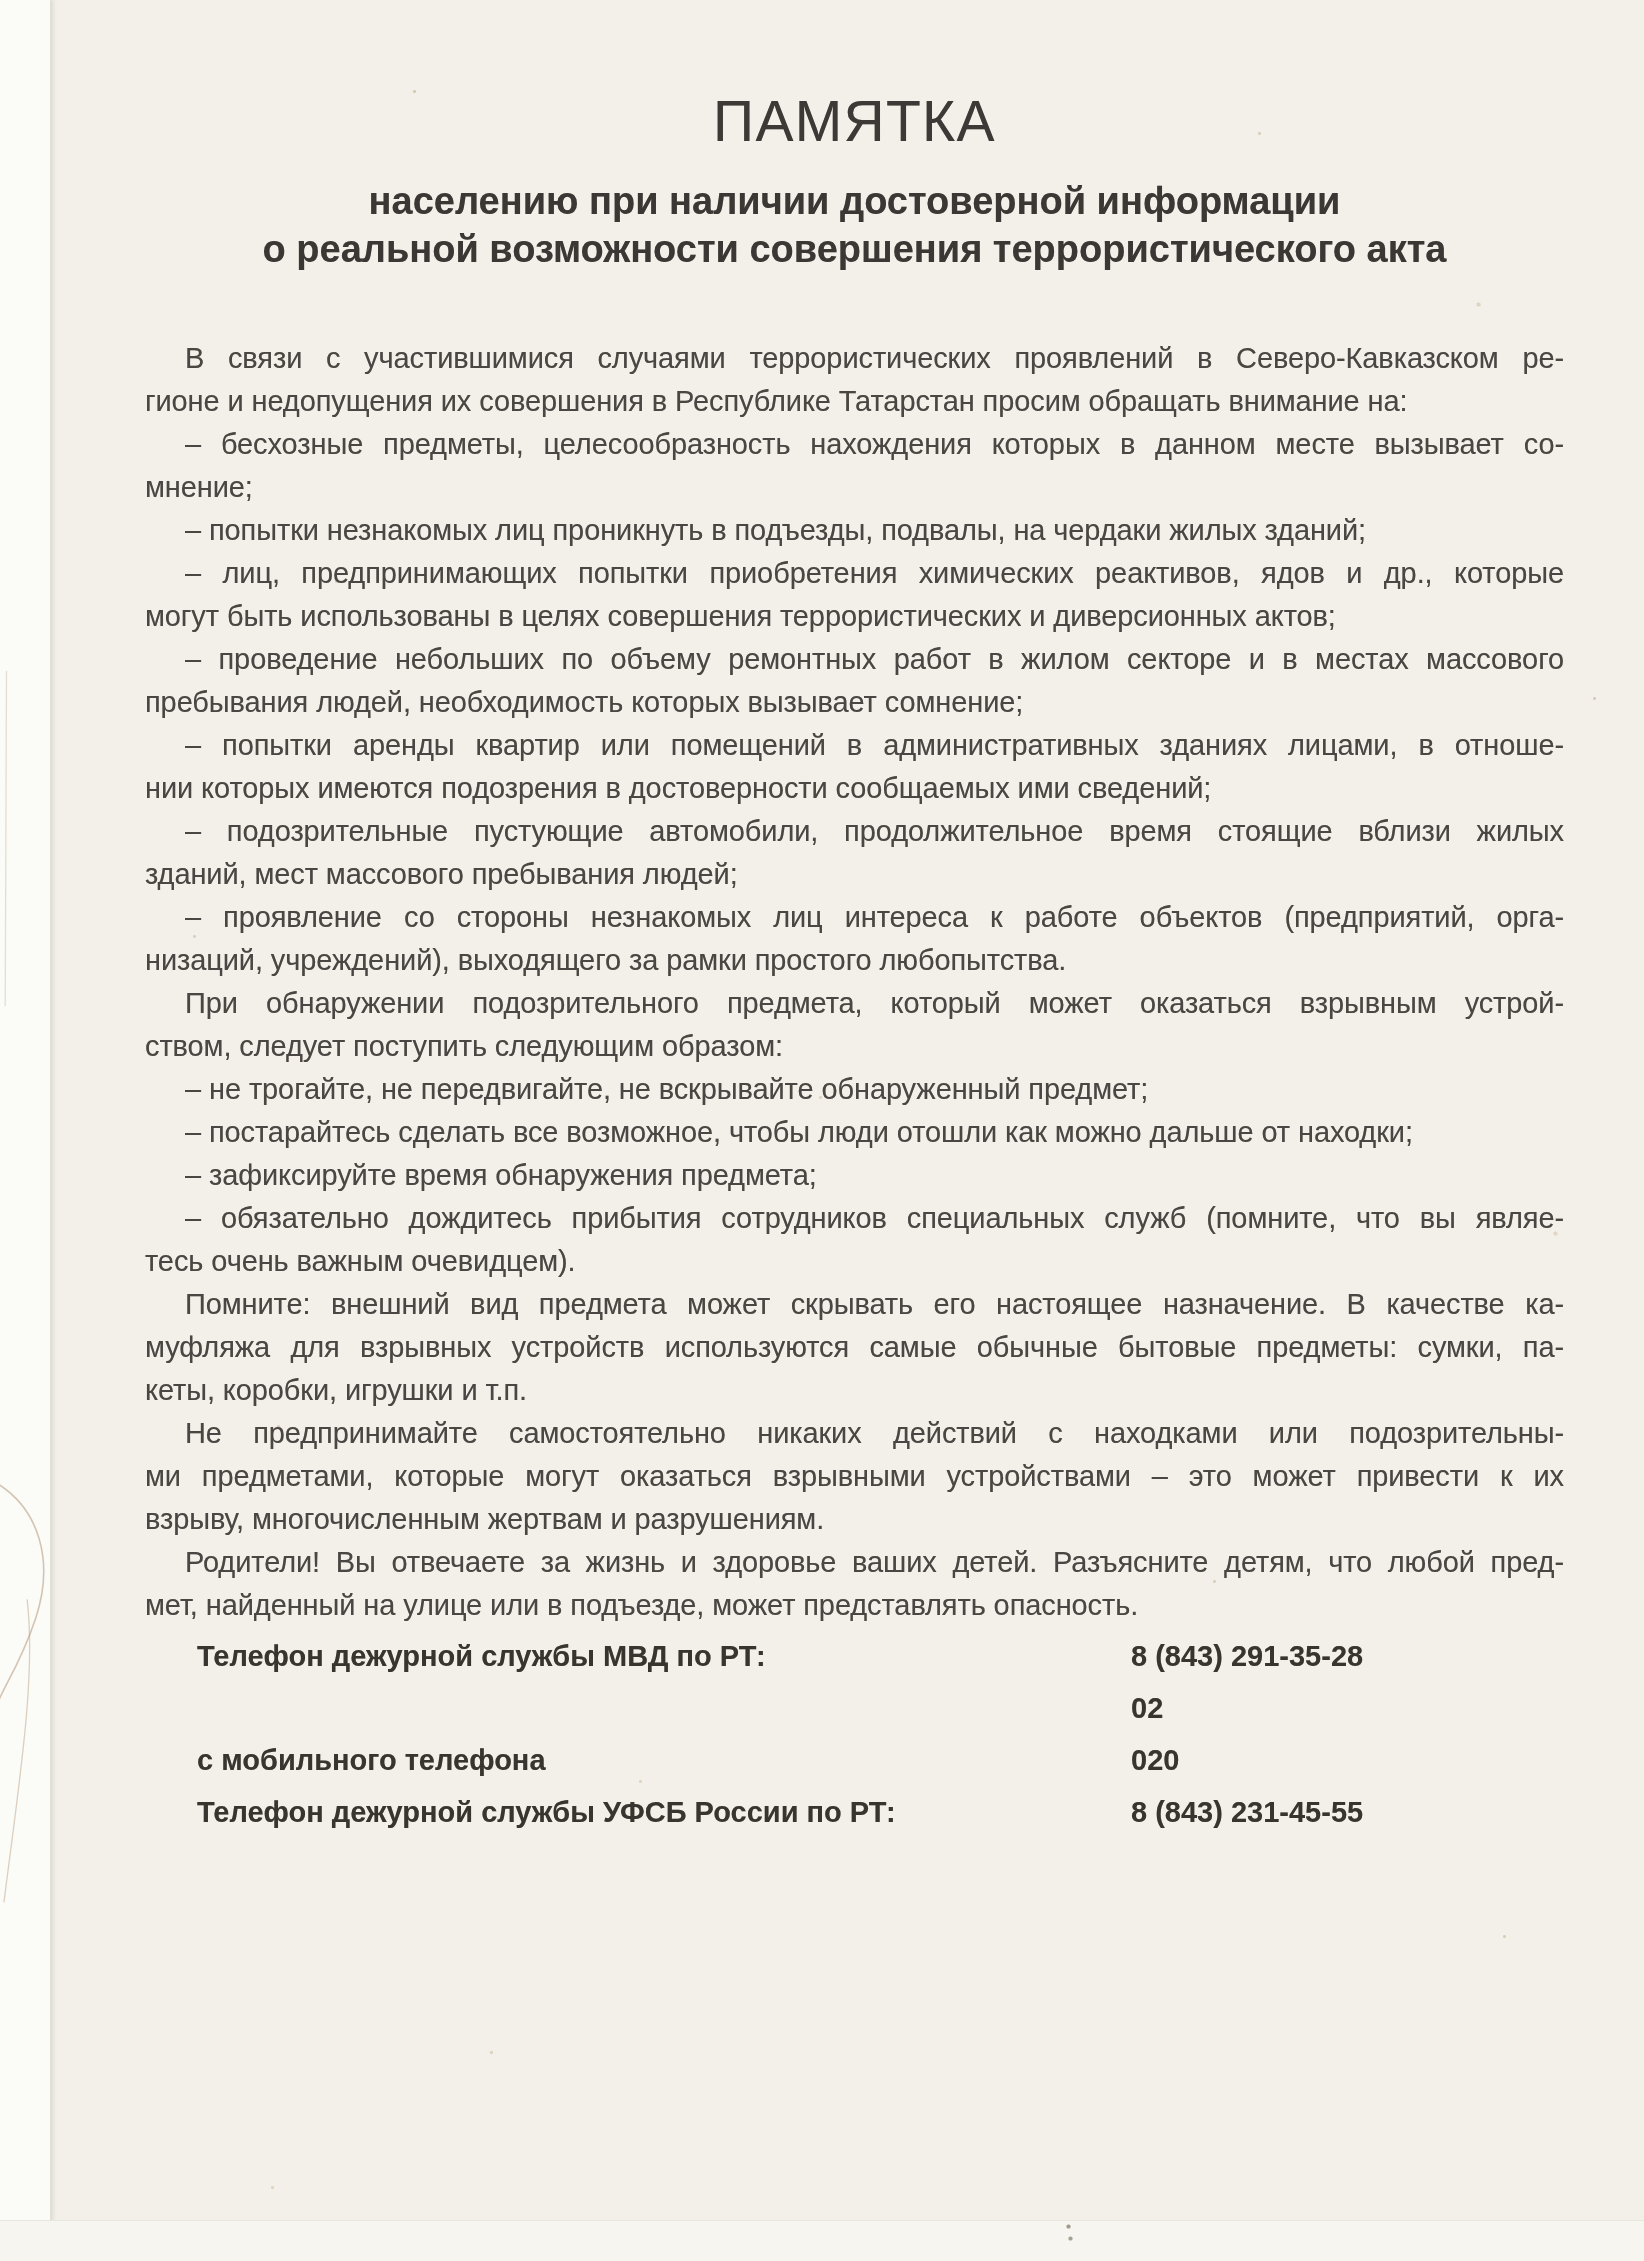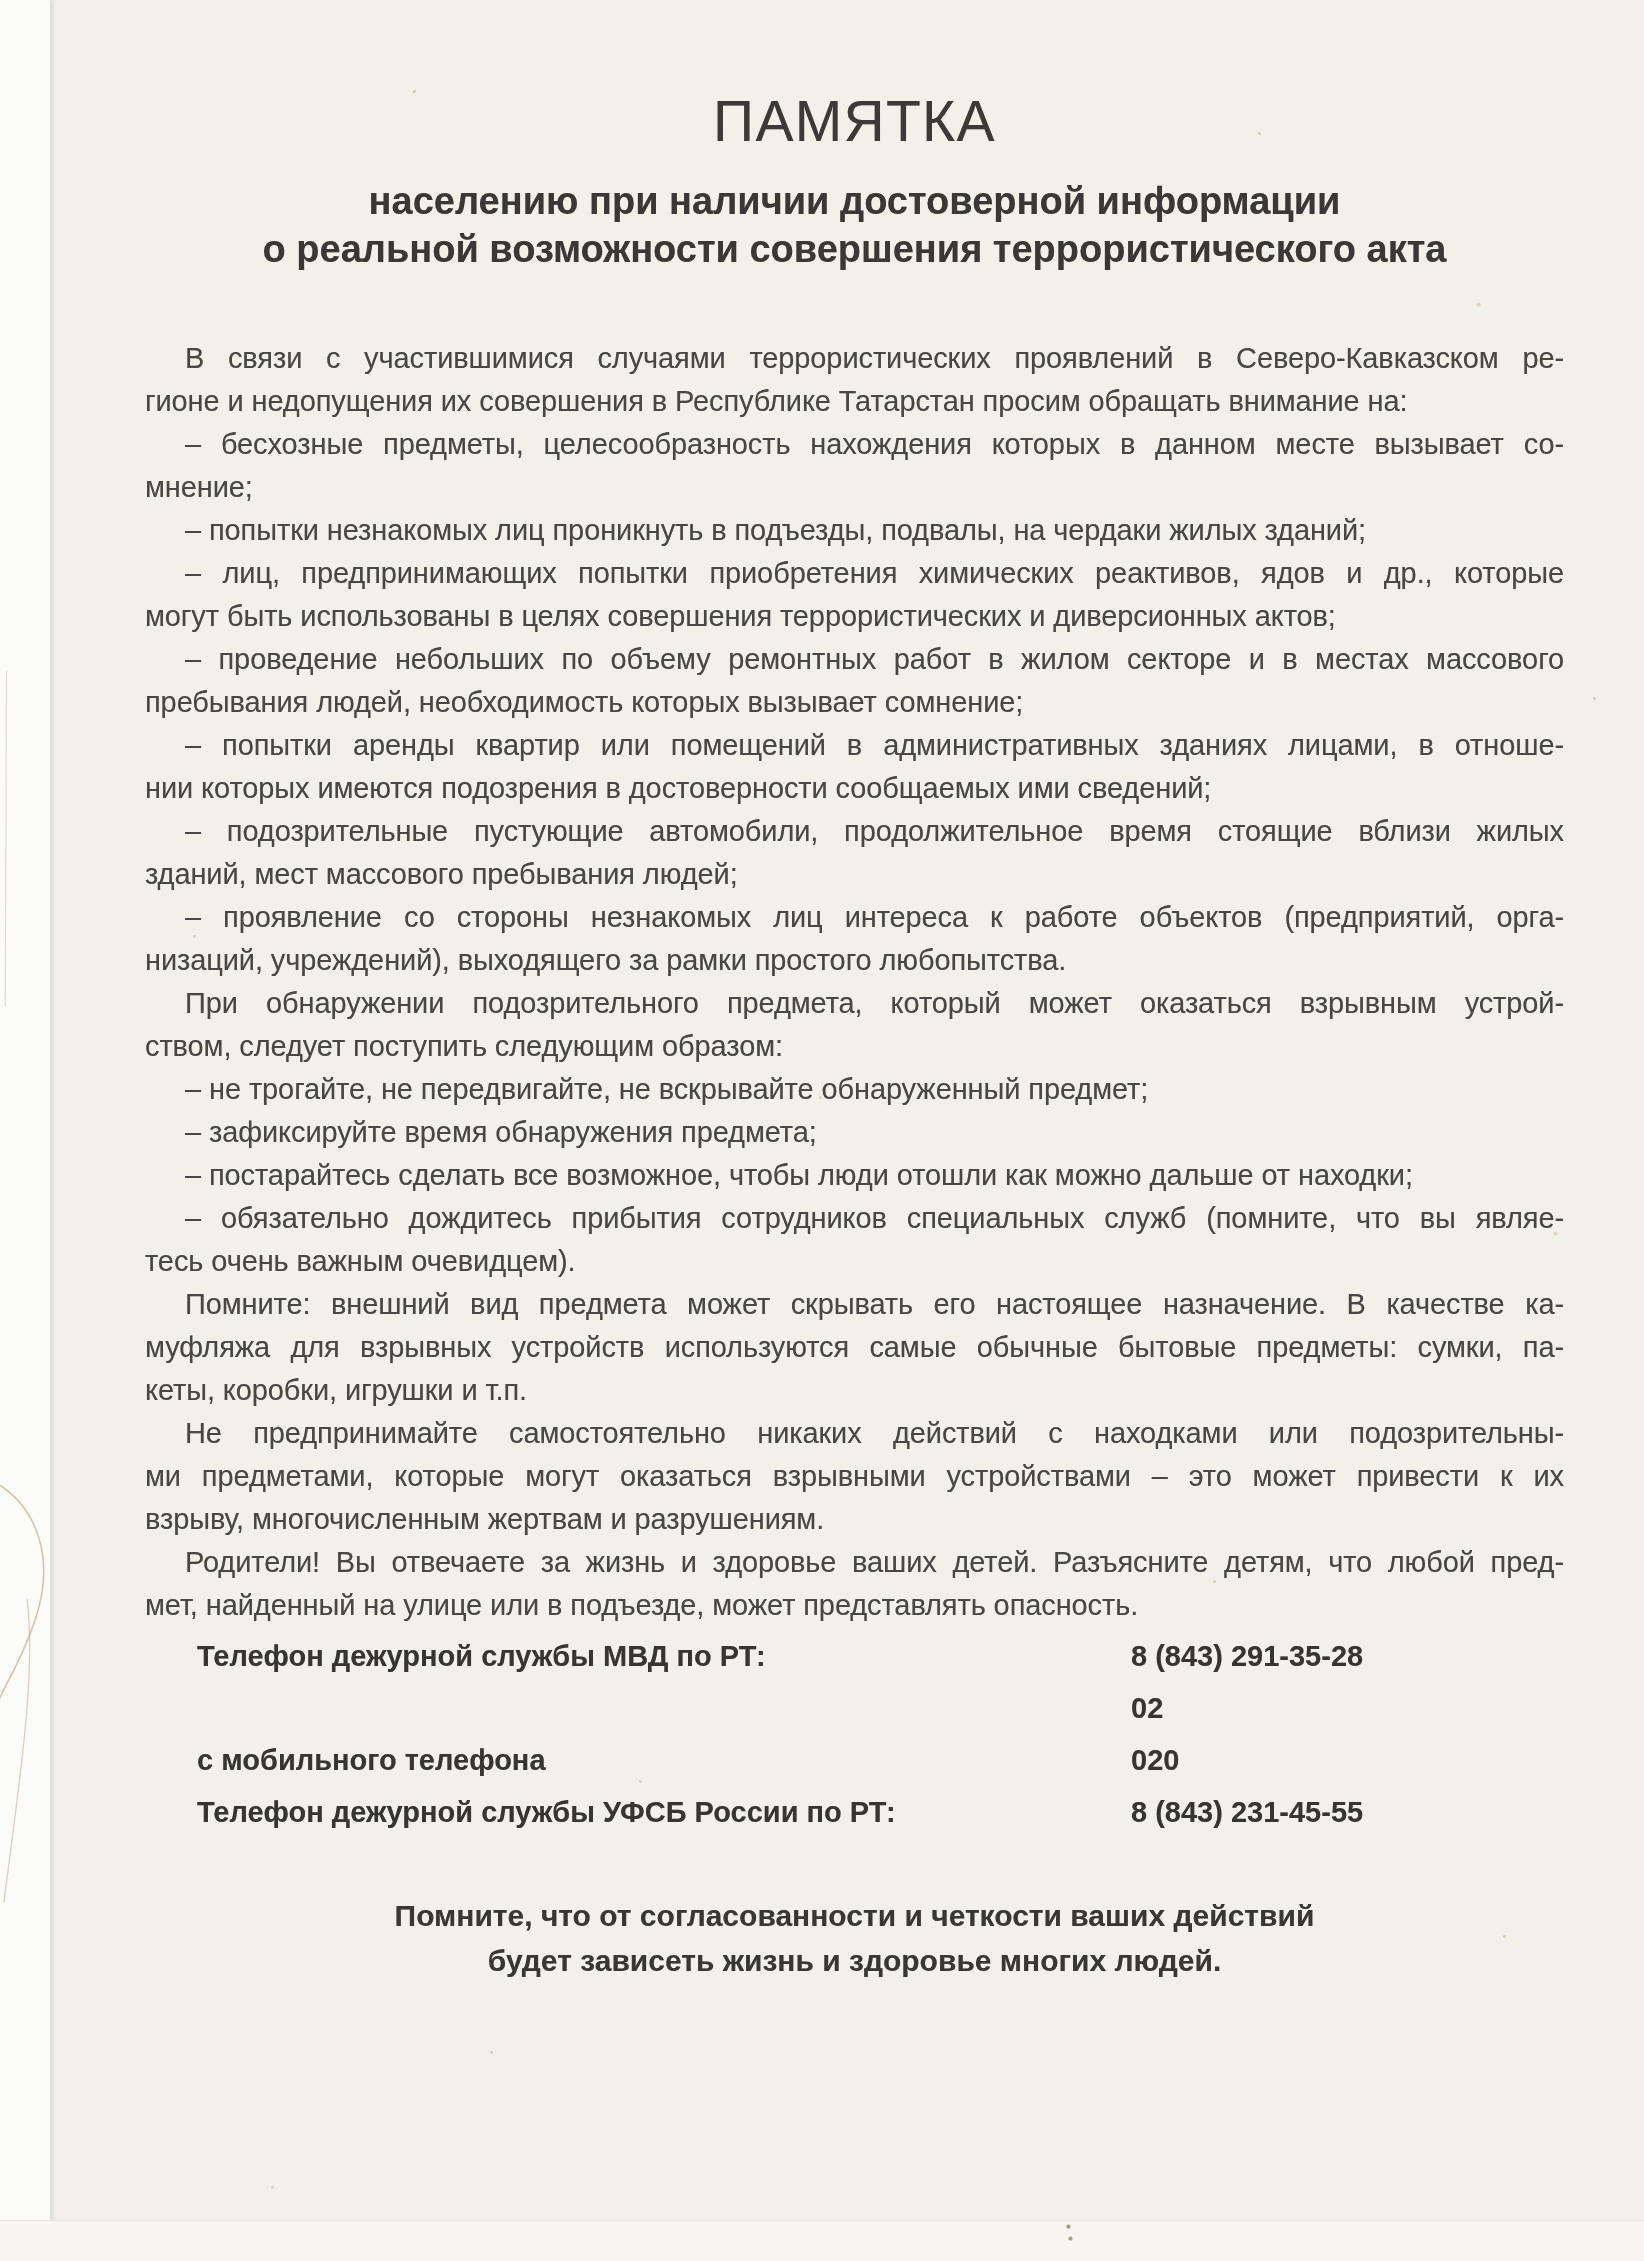--- a/index.html
+++ b/index.html
@@ -119,41 +119,37 @@
         <div class="line pl">пребывания людей, необходимость которых вызывает сомнение;</div>
         <div class="line ind">– попытки аренды квартир или помещений в административных зданиях лицами, в отноше-</div>
         <div class="line pl">нии которых имеются подозрения в достоверности сообщаемых ими сведений;</div>
         <div class="line ind">– подозрительные пустующие автомобили, продолжительное время стоящие вблизи жилых</div>
         <div class="line pl">зданий, мест массового пребывания людей;</div>
         <div class="line ind">– проявление со стороны незнакомых лиц интереса к работе объектов (предприятий, орга-</div>
         <div class="line pl">низаций, учреждений), выходящего за рамки простого любопытства.</div>
         <div class="line ind">При обнаружении подозрительного предмета, который может оказаться взрывным устрой-</div>
         <div class="line pl">ством, следует поступить следующим образом:</div>
         <div class="line ind pl">– не трогайте, не передвигайте, не вскрывайте обнаруженный предмет;</div>
+        <div class="line ind pl">– постарайтесь сделать все возможное, чтобы люди отошли как можно дальше от находки;</div>
         <div class="line ind pl">– зафиксируйте время обнаружения предмета;</div>
-        <div class="line ind pl">– постарайтесь сделать все возможное, чтобы люди отошли как можно дальше от находки;</div>
         <div class="line ind">– обязательно дождитесь прибытия сотрудников специальных служб (помните, что вы являе-</div>
         <div class="line pl">тесь очень важным очевидцем).</div>
         <div class="line ind">Помните: внешний вид предмета может скрывать его настоящее назначение. В качестве ка-</div>
         <div class="line">муфляжа для взрывных устройств используются самые обычные бытовые предметы: сумки, па-</div>
         <div class="line pl">кеты, коробки, игрушки и т.п.</div>
         <div class="line ind">Не предпринимайте самостоятельно никаких действий с находками или подозрительны-</div>
         <div class="line">ми предметами, которые могут оказаться взрывными устройствами – это может привести к их</div>
         <div class="line pl">взрыву, многочисленным жертвам и разрушениям.</div>
         <div class="line ind">Родители! Вы отвечаете за жизнь и здоровье ваших детей. Разъясните детям, что любой пред-</div>
         <div class="line pl">мет, найденный на улице или в подъезде, может представлять опасность.</div>
       </section>
 
 
     <section class="contacts" id="contacts">
         <div class="contact-row"><span class="contact-label">Телефон дежурной службы МВД по РТ:</span><span class="contact-value">8 (843) 291-35-28</span></div>
         <div class="contact-row"><span class="contact-label"></span><span class="contact-value">02</span></div>
         <div class="contact-row"><span class="contact-label">с мобильного телефона</span><span class="contact-value">020</span></div>
         <div class="contact-row"><span class="contact-label">Телефон дежурной службы УФСБ России по РТ:</span><span class="contact-value">8 (843) 231-45-55</span></div>
       </section>
 
-    <div class="footer">
-      <div>Помните, что от согласованности и четкости ваших действий</div>
-      <div>будет зависеть жизнь и здоровье многих людей.</div>
-    </div>
   </main>
 </div>
 
 
 </body></html>

